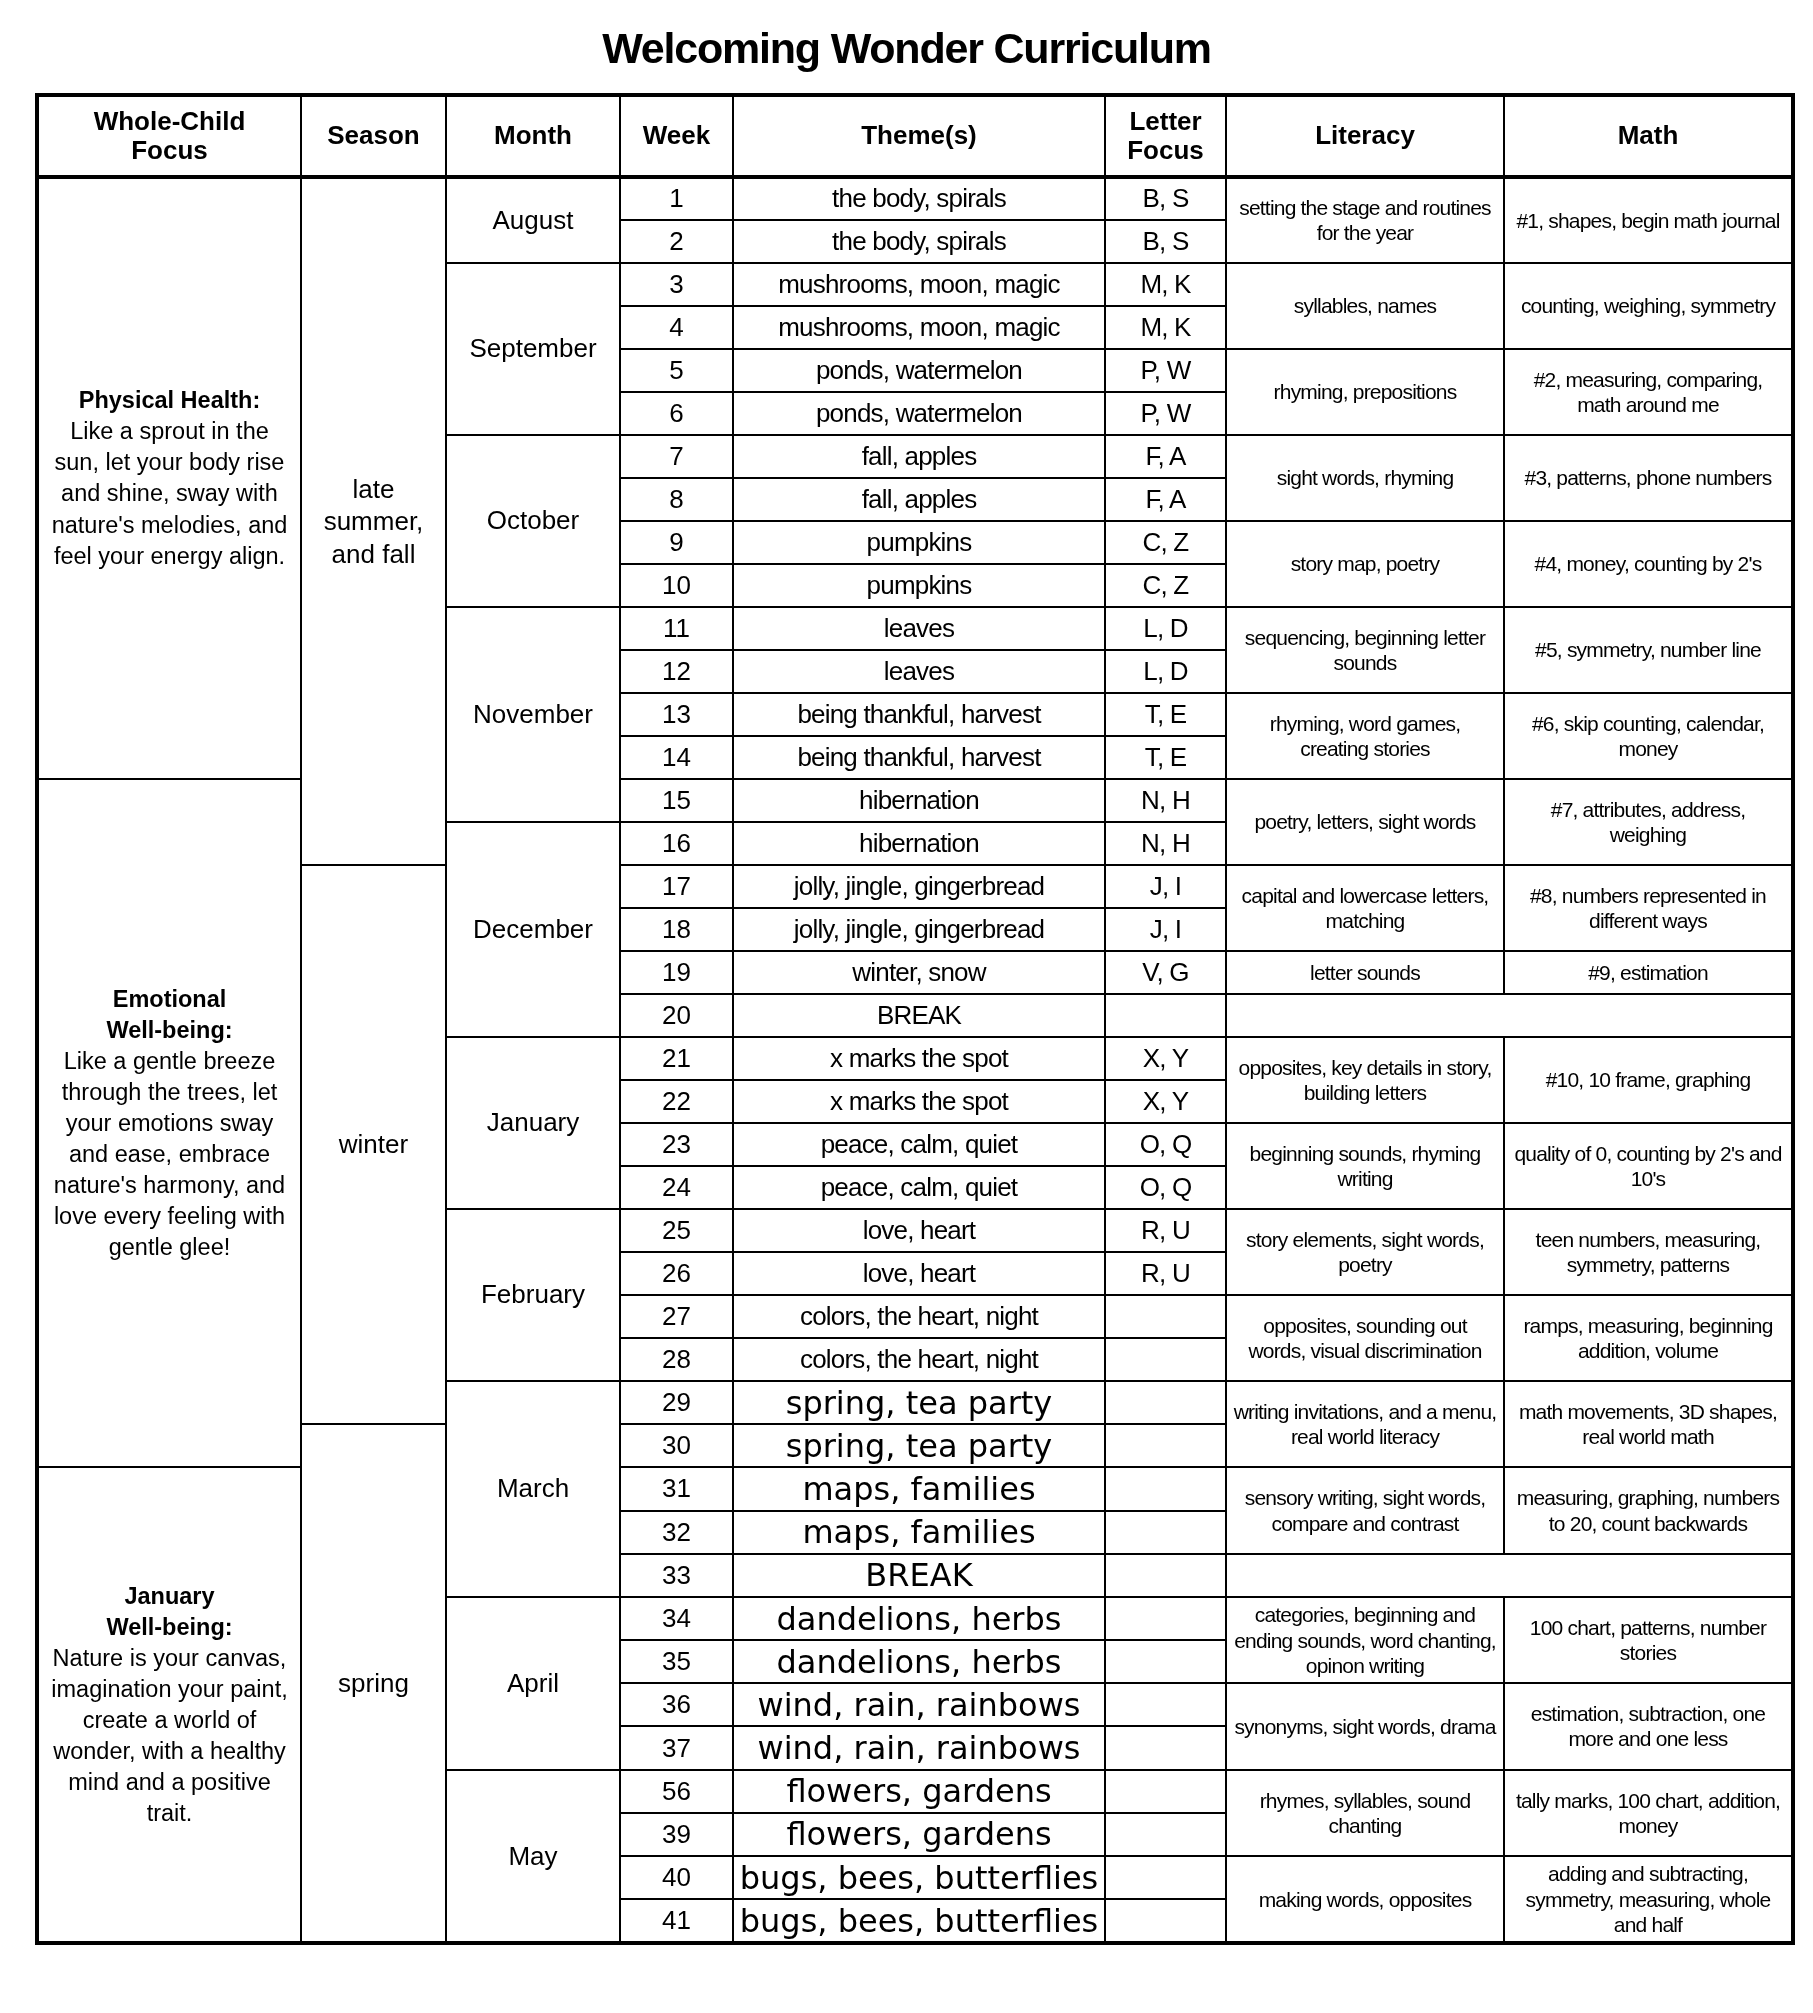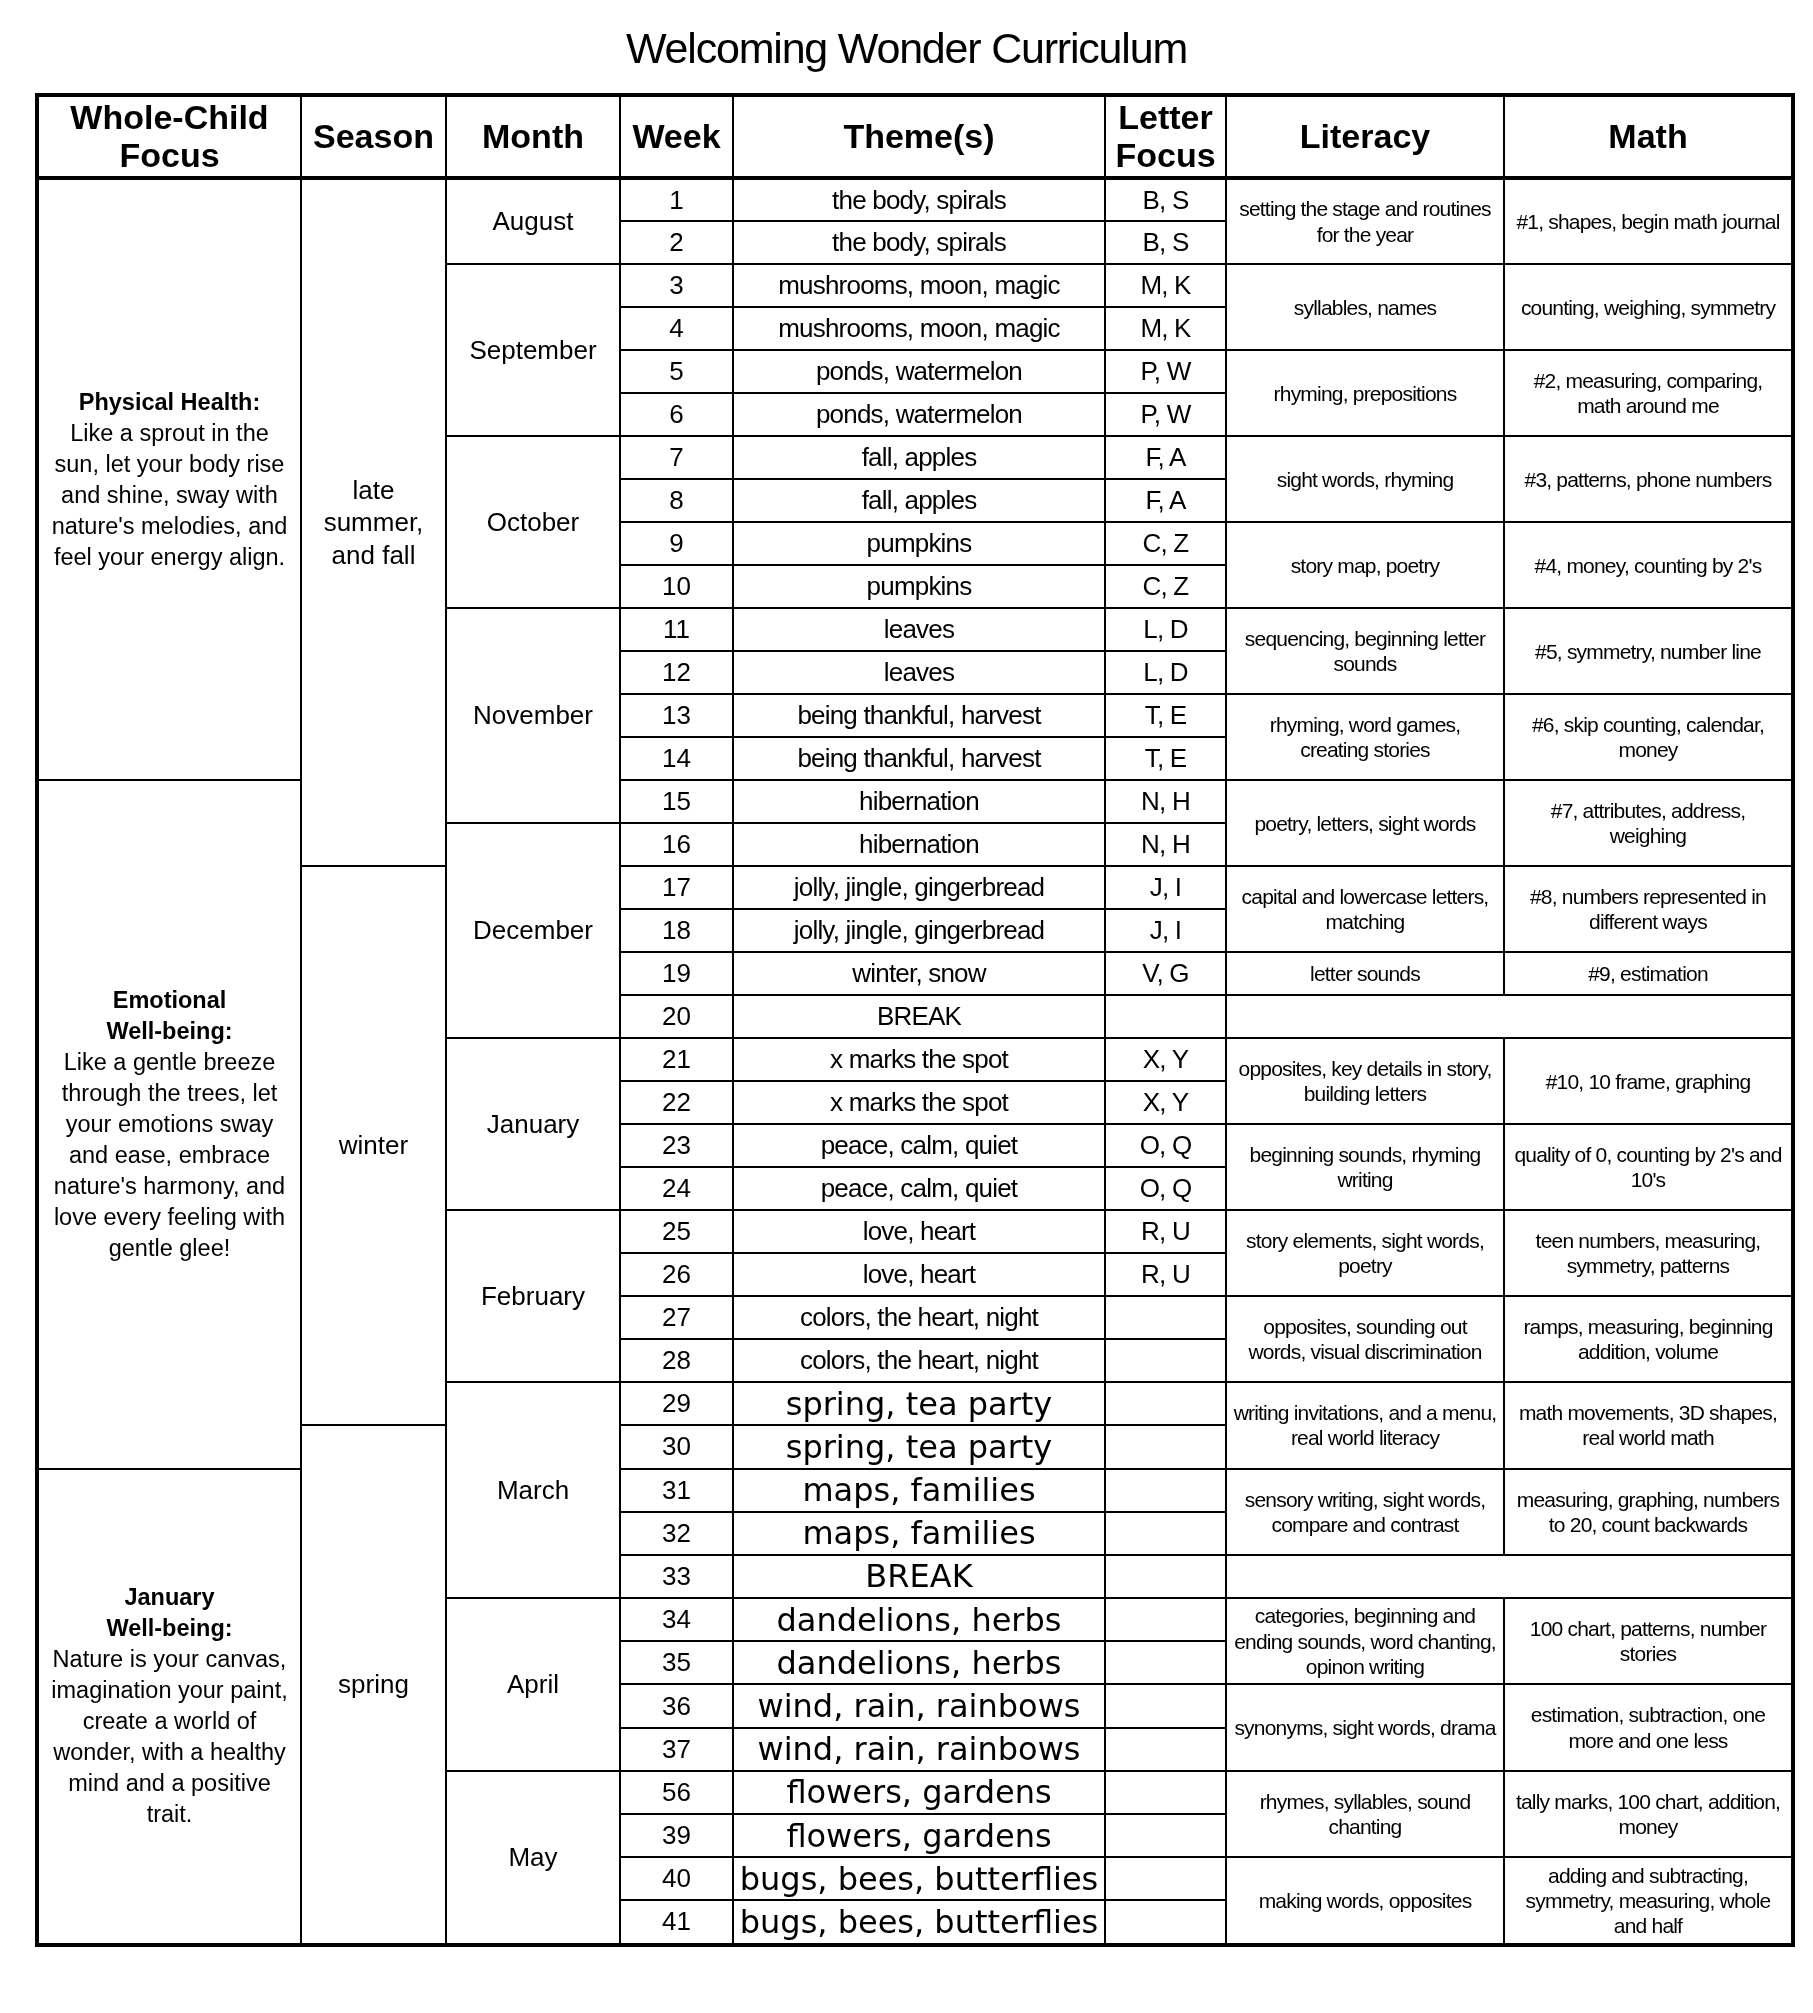--- a/index.html
+++ b/index.html
@@ -1,23 +1,23 @@
 <!DOCTYPE html>
 <html style="font-size:12.5px"><head>
 <meta charset="utf-8">
 <style>
   html,body { margin:0; padding:0; background:#ffffff; color:#000000; }
   body { width:1813px; font-family:"Liberation Sans", sans-serif; }
-  h1 { text-align:center; font-weight:normal; font-size:43px; letter-spacing:-1.2px;
+  h1 { text-align:center; font-weight:bold; font-size:43px; letter-spacing:-1.2px;
        margin:23.5px 0 20.3px 0; }
   table { border-collapse:collapse; table-layout:fixed; margin-left:35px;
           width:1756px; border:4.7px solid #000; }
   th, td { border:2.3px solid #000; text-align:center; vertical-align:middle;
            overflow:hidden; }
-  th { font-size:34px; font-weight:bold; white-space:pre-line; line-height:1.12;
+  th { font-size:26px; font-weight:bold; white-space:pre-line; line-height:1.12;
        height:75px; padding:1.6px 3.1px; border-bottom:4.7px solid #000; }
   tr { height:43px; }
   td { padding:1.6px 4.7px; }
   .focus-cell  { font-size:23.5px; line-height:1.32; padding:7.8px 9.4px; }
   .fb { display:block; white-space:pre-line; font-weight:bold; }
   .season-cell { font-size:26px; line-height:1.25; padding:3.1px 6.3px; }
   .month-cell  { font-size:26px; }
   .week-cell   { font-size:26px; }
   .theme-cell  { font-size:26px; }
   .letter-cell { font-size:26px; }

